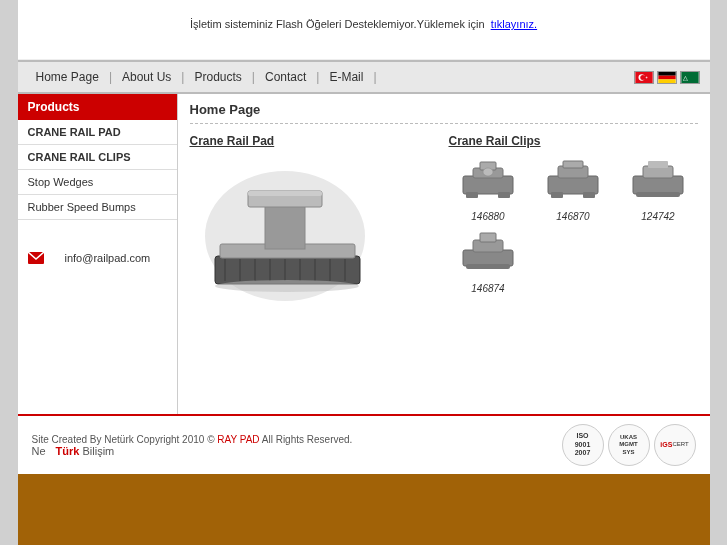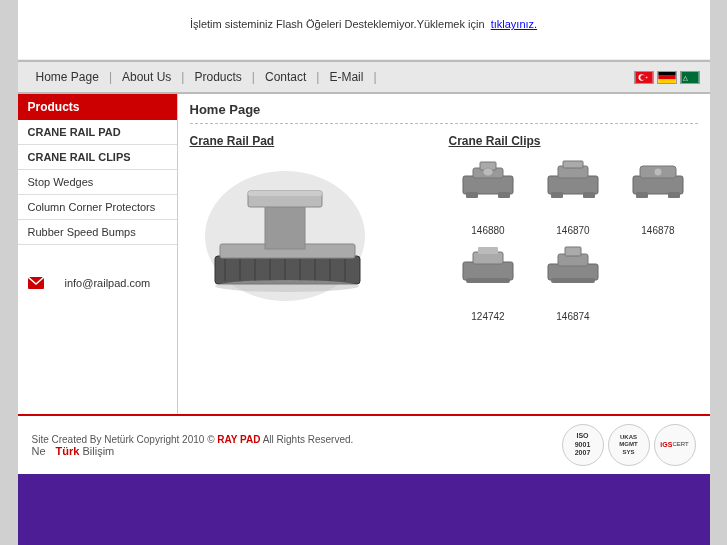--- a/index.html
+++ b/index.html
@@ -6,21 +6,21 @@
     body {
       font-family: Arial, Helvetica, sans-serif;
       font-size: 12px;
       background: #d0d0d0;
       width: 727px;
       min-height: 545px;
     }
     #wrapper {
       width: 692px;
       margin: 0 auto;
-      background: #4c1d95;
+      background: #a16207;
       min-height: 545px;
     }
     
     #flash-notice {
       background: #fff;
       padding: 18px 20px 18px 20px;
       text-align: center;
       font-size: 11px;
       color: #333;
       border-bottom: 1px solid #eee;
@@ -154,37 +154,38 @@
     }
     .clip-img {
       width: 60px;
       height: 50px;
       margin: 0 auto;
       display: block;
     }
     .clip-label {
       font-size: 10px;
       color: #333;
-      margin-top: 19px;
+      margin-top: 5px;
+      font-style: italic;
     }
     
     #footer {
       border-top: 2px solid #cc0000;
       padding: 8px 14px;
       display: flex;
       justify-content: space-between;
       align-items: center;
       background: #fff;
     }
     #footer-left {
       font-size: 10px;
       color: #555;
     }
     #footer-left .brand {
-      font-weight: bold;
+      font-weight: normal;
       color: #cc0000;
     }
     #footer-logo {
       font-size: 11px;
       color: #555;
     }
     #footer-logo span.ne { color: #555; }
     #footer-logo span.turk { color: #cc0000; font-weight: bold; padding-left: 10px; }
     #cert-badges {
       display: flex;
@@ -254,21 +255,20 @@
   </div>
 
   <div id="main">
 
     <div id="sidebar">
       <div id="sidebar-title">Products</div>
 
       <div class="sidebar-item bold-item">CRANE RAIL PAD</div>
       <div class="sidebar-item bold-item">CRANE RAIL CLIPS</div>
       <div class="sidebar-item">Stop Wedges</div>
-      <div class="sidebar-item">Column Corner Protectors</div>
       <div class="sidebar-item">Rubber Speed Bumps</div>
 
       <div id="sidebar-email">
         <svg width="16" height="12">
           <rect width="16" height="12" fill="#cc0000" rx="1"></rect>
           <polyline points="0,0 8,7 16,0" fill="none" stroke="#fff" stroke-width="1.5"></polyline>
         </svg>
         <span>info@railpad.com</span>
       </div>
     </div>
@@ -330,30 +330,20 @@
                 <rect x="5" y="20" width="50" height="18" rx="2" fill="#888" stroke="#666" stroke-width="1"></rect>
                 <rect x="15" y="10" width="30" height="12" rx="2" fill="#999" stroke="#777" stroke-width="1"></rect>
                 <rect x="20" y="5" width="20" height="7" rx="1" fill="#aaa" stroke="#777" stroke-width="1"></rect>
                 <rect x="8" y="36" width="12" height="6" rx="1" fill="#777"></rect>
                 <rect x="40" y="36" width="12" height="6" rx="1" fill="#777"></rect>
               </svg>
               <div class="clip-label">146870</div>
             </div>
 
 
-            <div class="clip-item">
-              <svg class="clip-img" width="60" height="50" viewBox="0 0 60 50">
-                <rect x="5" y="20" width="50" height="18" rx="2" fill="#888" stroke="#666" stroke-width="1"></rect>
-                <rect x="12" y="10" width="36" height="12" rx="3" fill="#999" stroke="#777" stroke-width="1"></rect>
-                <rect x="8" y="36" width="12" height="6" rx="1" fill="#777"></rect>
-                <rect x="40" y="36" width="12" height="6" rx="1" fill="#777"></rect>
-                <circle cx="30" cy="16" r="4" fill="#bbb" stroke="#888" stroke-width="0.5"></circle>
-              </svg>
-              <div class="clip-label">146878</div>
-            </div>
 
             <div class="clip-item">
               <svg class="clip-img" width="60" height="50" viewBox="0 0 60 50">
                 <rect x="5" y="20" width="50" height="18" rx="2" fill="#888" stroke="#666" stroke-width="1"></rect>
                 <rect x="15" y="10" width="30" height="12" rx="2" fill="#aaa" stroke="#777" stroke-width="1"></rect>
                 <rect x="8" y="36" width="44" height="5" rx="2" fill="#777"></rect>
                 <rect x="20" y="5" width="20" height="7" rx="1" fill="#bbb"></rect>
               </svg>
               <div class="clip-label">124742</div>
             </div>

